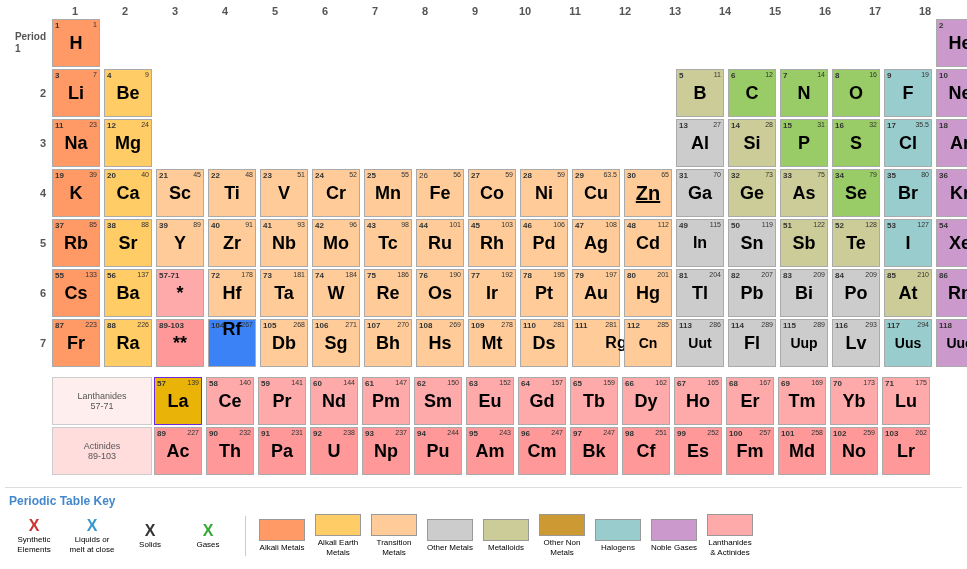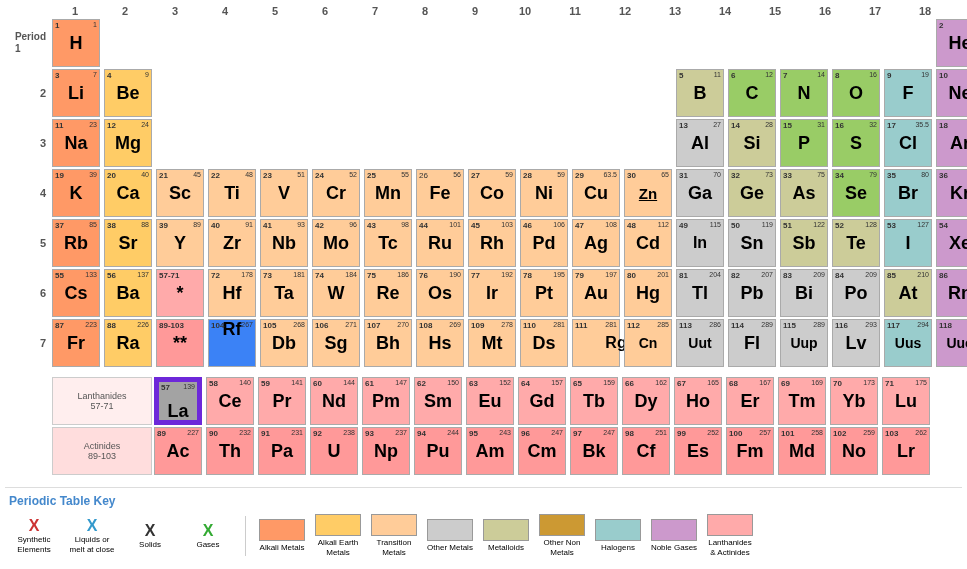--- a/index.html
+++ b/index.html
@@ -219,21 +219,21 @@
           <span style="font-size:18px;font-weight:bold;line-height:1;">Ni</span>
         </div>
         <div style="position:relative;width:48px;height:48px;background:#ffcc99;border:1px solid #aaa;display:flex;flex-direction:column;align-items:center;justify-content:center;">
           <span style="position:absolute;top:1px;left:2px;font-size:8px;color:#333;font-weight:bold;">29</span>
           <span style="position:absolute;top:1px;right:2px;font-size:7px;color:#333;">63.5</span>
           <span style="font-size:18px;font-weight:bold;line-height:1;">Cu</span>
         </div>
         <div style="position:relative;width:48px;height:48px;background:#ffcc99;border:1px solid #aaa;display:flex;flex-direction:column;align-items:center;justify-content:center;">
           <span style="position:absolute;top:1px;left:2px;font-size:8px;color:#333;font-weight:bold;">30</span>
           <span style="position:absolute;top:1px;right:2px;font-size:7px;color:#333;">65</span>
-          <span style="font-size:15px;font-weight:bold;line-height:1;text-decoration:underline;">Zn</span>
+          <span style="font-size:20px;font-weight:bold;line-height:1;text-decoration:underline;">Zn</span>
         </div>
         <div style="position:relative;width:48px;height:48px;background:#cccccc;border:1px solid #aaa;display:flex;flex-direction:column;align-items:center;justify-content:center;">
           <span style="position:absolute;top:1px;left:2px;font-size:8px;color:#333;font-weight:bold;">31</span>
           <span style="position:absolute;top:1px;right:2px;font-size:7px;color:#333;">70</span>
           <span style="font-size:18px;font-weight:bold;line-height:1;">Ga</span>
         </div>
         <div style="position:relative;width:48px;height:48px;background:#cccc99;border:1px solid #aaa;display:flex;flex-direction:column;align-items:center;justify-content:center;">
           <span style="position:absolute;top:1px;left:2px;font-size:8px;color:#333;font-weight:bold;">32</span>
           <span style="position:absolute;top:1px;right:2px;font-size:7px;color:#333;">73</span>
           <span style="font-size:18px;font-weight:bold;line-height:1;">Ge</span>
@@ -531,21 +531,21 @@
           <span style="position:absolute;top:1px;left:2px;font-size:8px;color:#333;font-weight:bold;">118</span>
           <span style="font-size:14px;font-weight:bold;line-height:1;">Uuo</span>
         </div>
       </div>
     </div>
   <div id="f-block">
       <div style="margin-top:10px;">
         <div style="display:grid;grid-template-columns:45px 100px repeat(15,50px);gap:2px;margin-bottom:2px;">
           <div></div>
           <div style="display:flex;align-items:center;justify-content:center;font-size:9px;color:#555;background:#ffeeee;border:1px solid #ccc;text-align:center;">Lanthanides<br>57-71</div>
-          <div style="position:relative;width:48px;height:48px;background:#a3a3a3;border:5px solid #6d28d9;display:flex;flex-direction:column;align-items:center;justify-content:flex-end;">
+          <div style="position:relative;width:48px;height:48px;background:#eab308;border:1px solid #6d28d9;display:flex;flex-direction:column;align-items:center;justify-content:center;">
             <span style="position:absolute;top:1px;left:2px;font-size:8px;color:#333;font-weight:bold;">57</span>
             <span style="position:absolute;top:1px;right:2px;font-size:7px;color:#333;">139</span>
             <span style="font-size:18px;font-weight:bold;line-height:1;">La</span>
           </div>
           <div style="position:relative;width:48px;height:48px;background:#ffaaaa;border:1px solid #aaa;display:flex;flex-direction:column;align-items:center;justify-content:center;">
             <span style="position:absolute;top:1px;left:2px;font-size:8px;color:#333;font-weight:bold;">58</span>
             <span style="position:absolute;top:1px;right:2px;font-size:7px;color:#333;">140</span>
             <span style="font-size:18px;font-weight:bold;line-height:1;">Ce</span>
           </div>
           <div style="position:relative;width:48px;height:48px;background:#ffaaaa;border:1px solid #aaa;display:flex;flex-direction:column;align-items:center;justify-content:center;">

